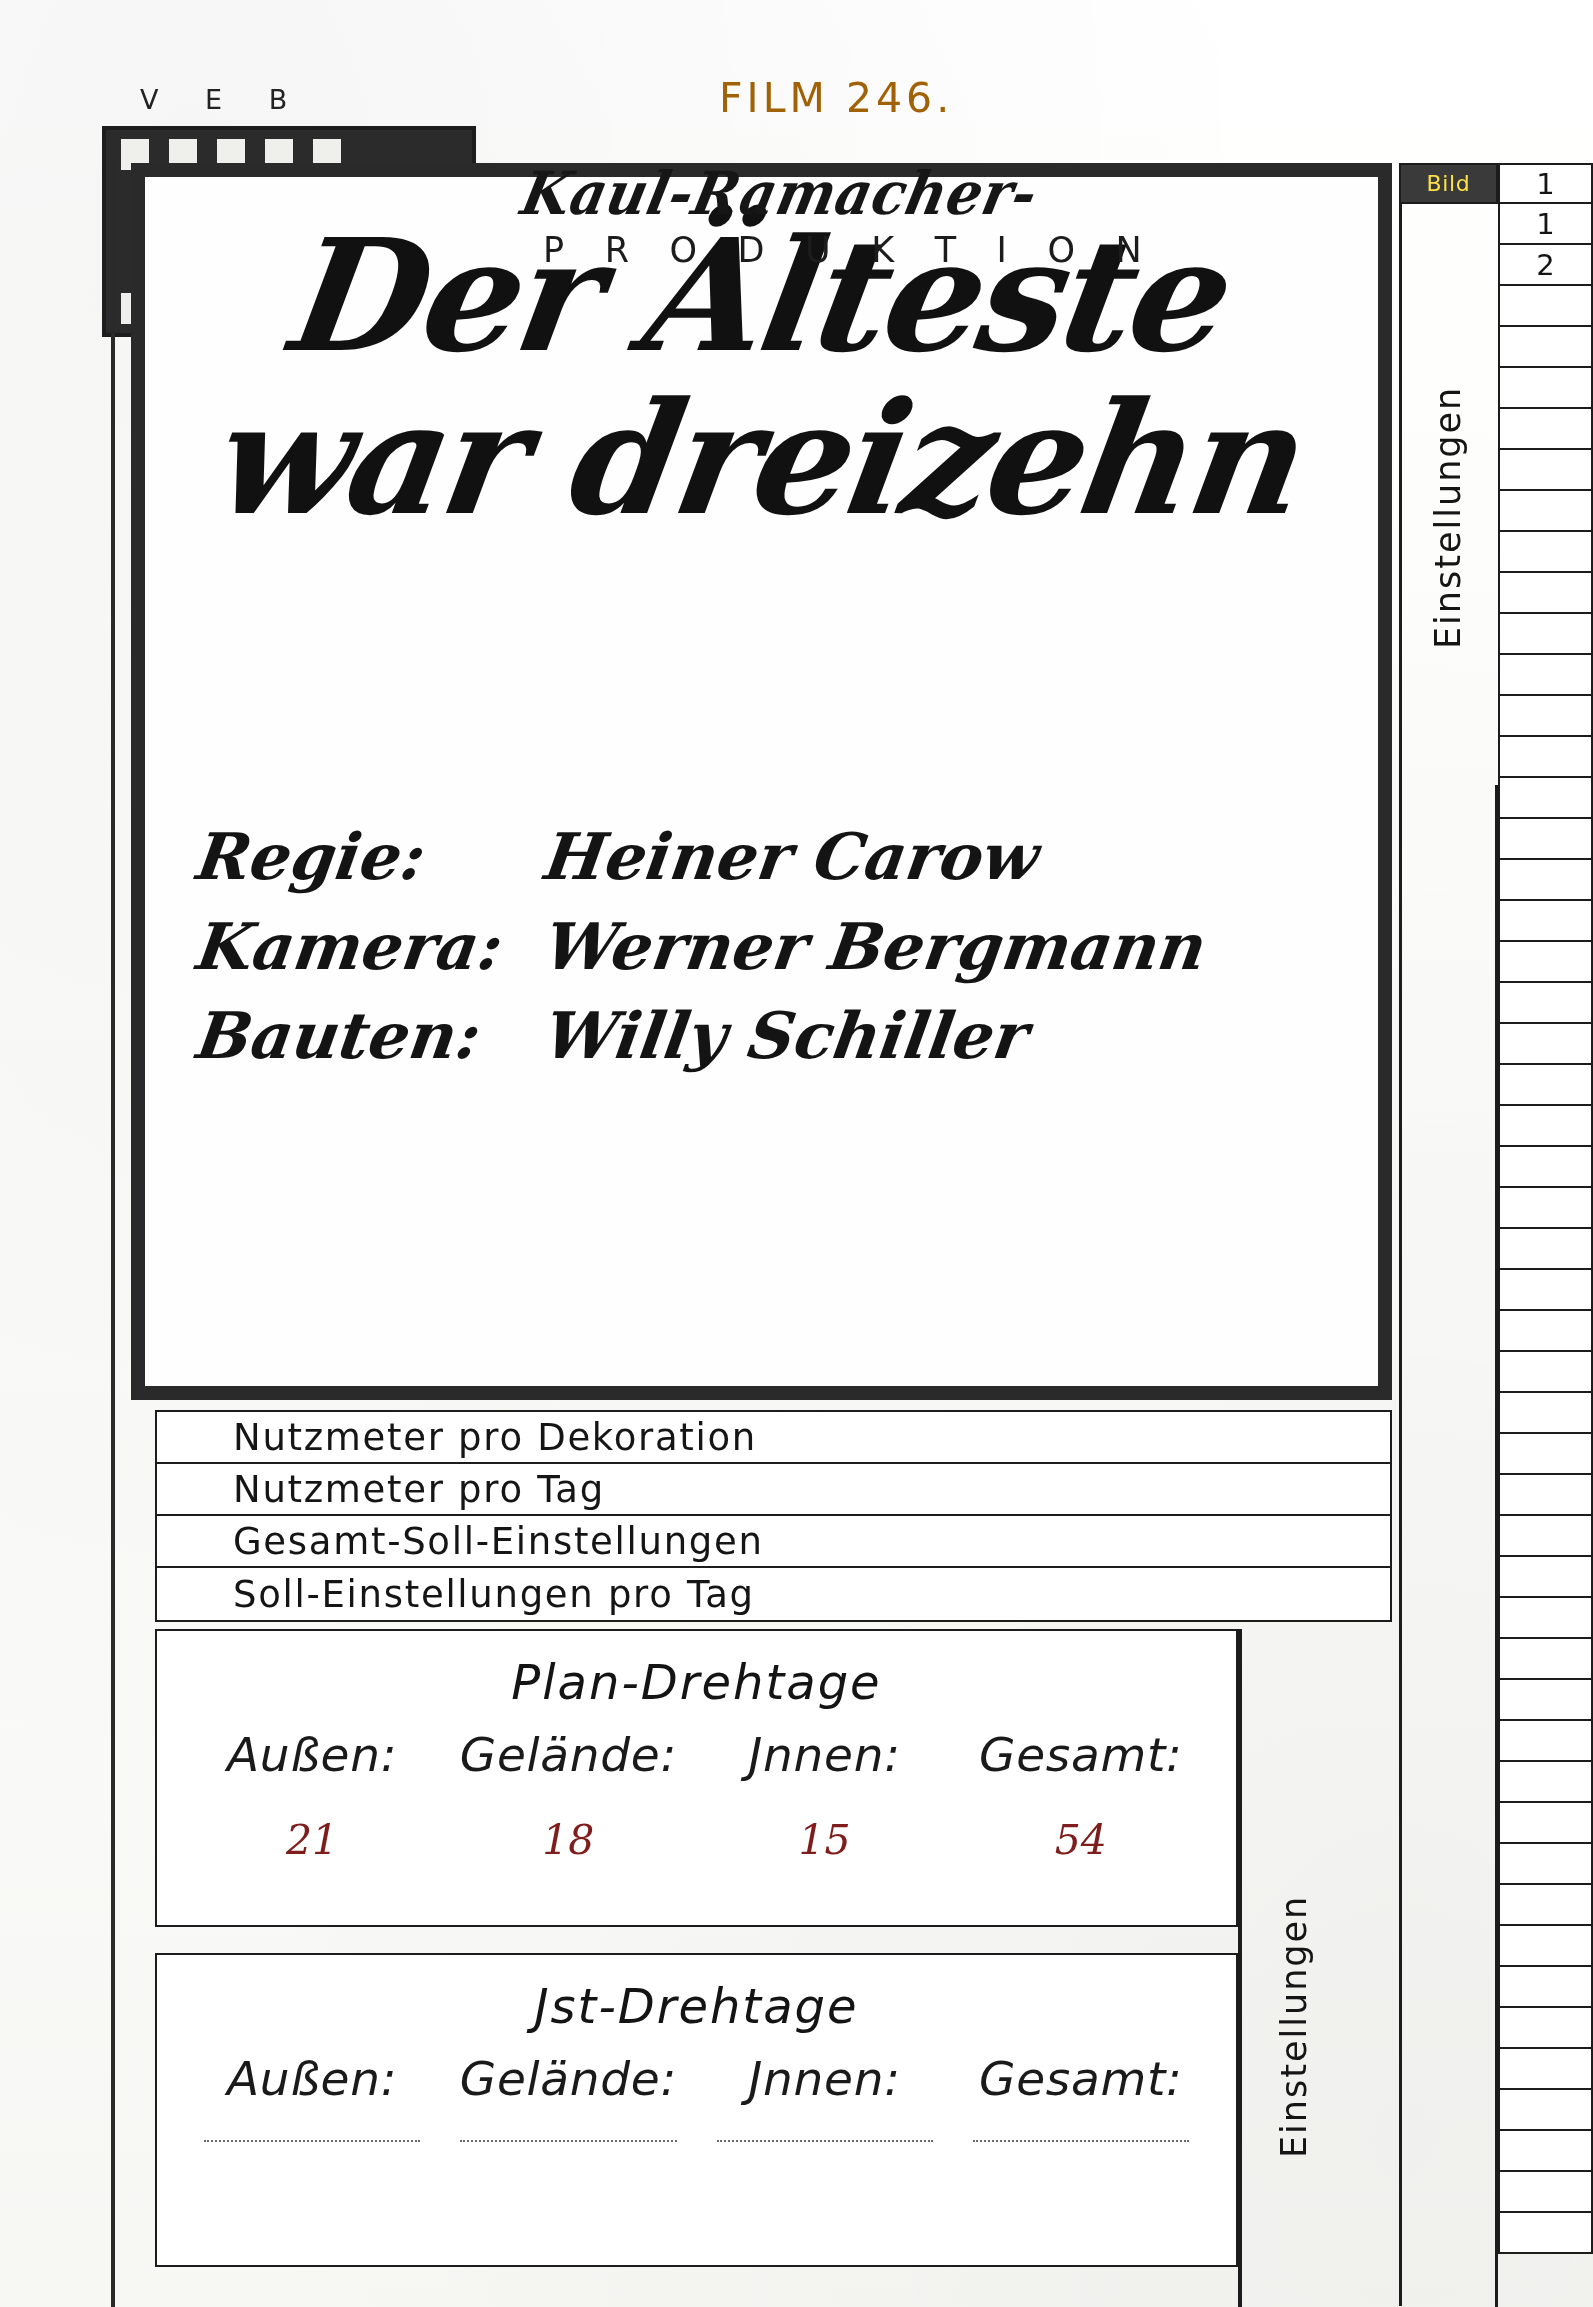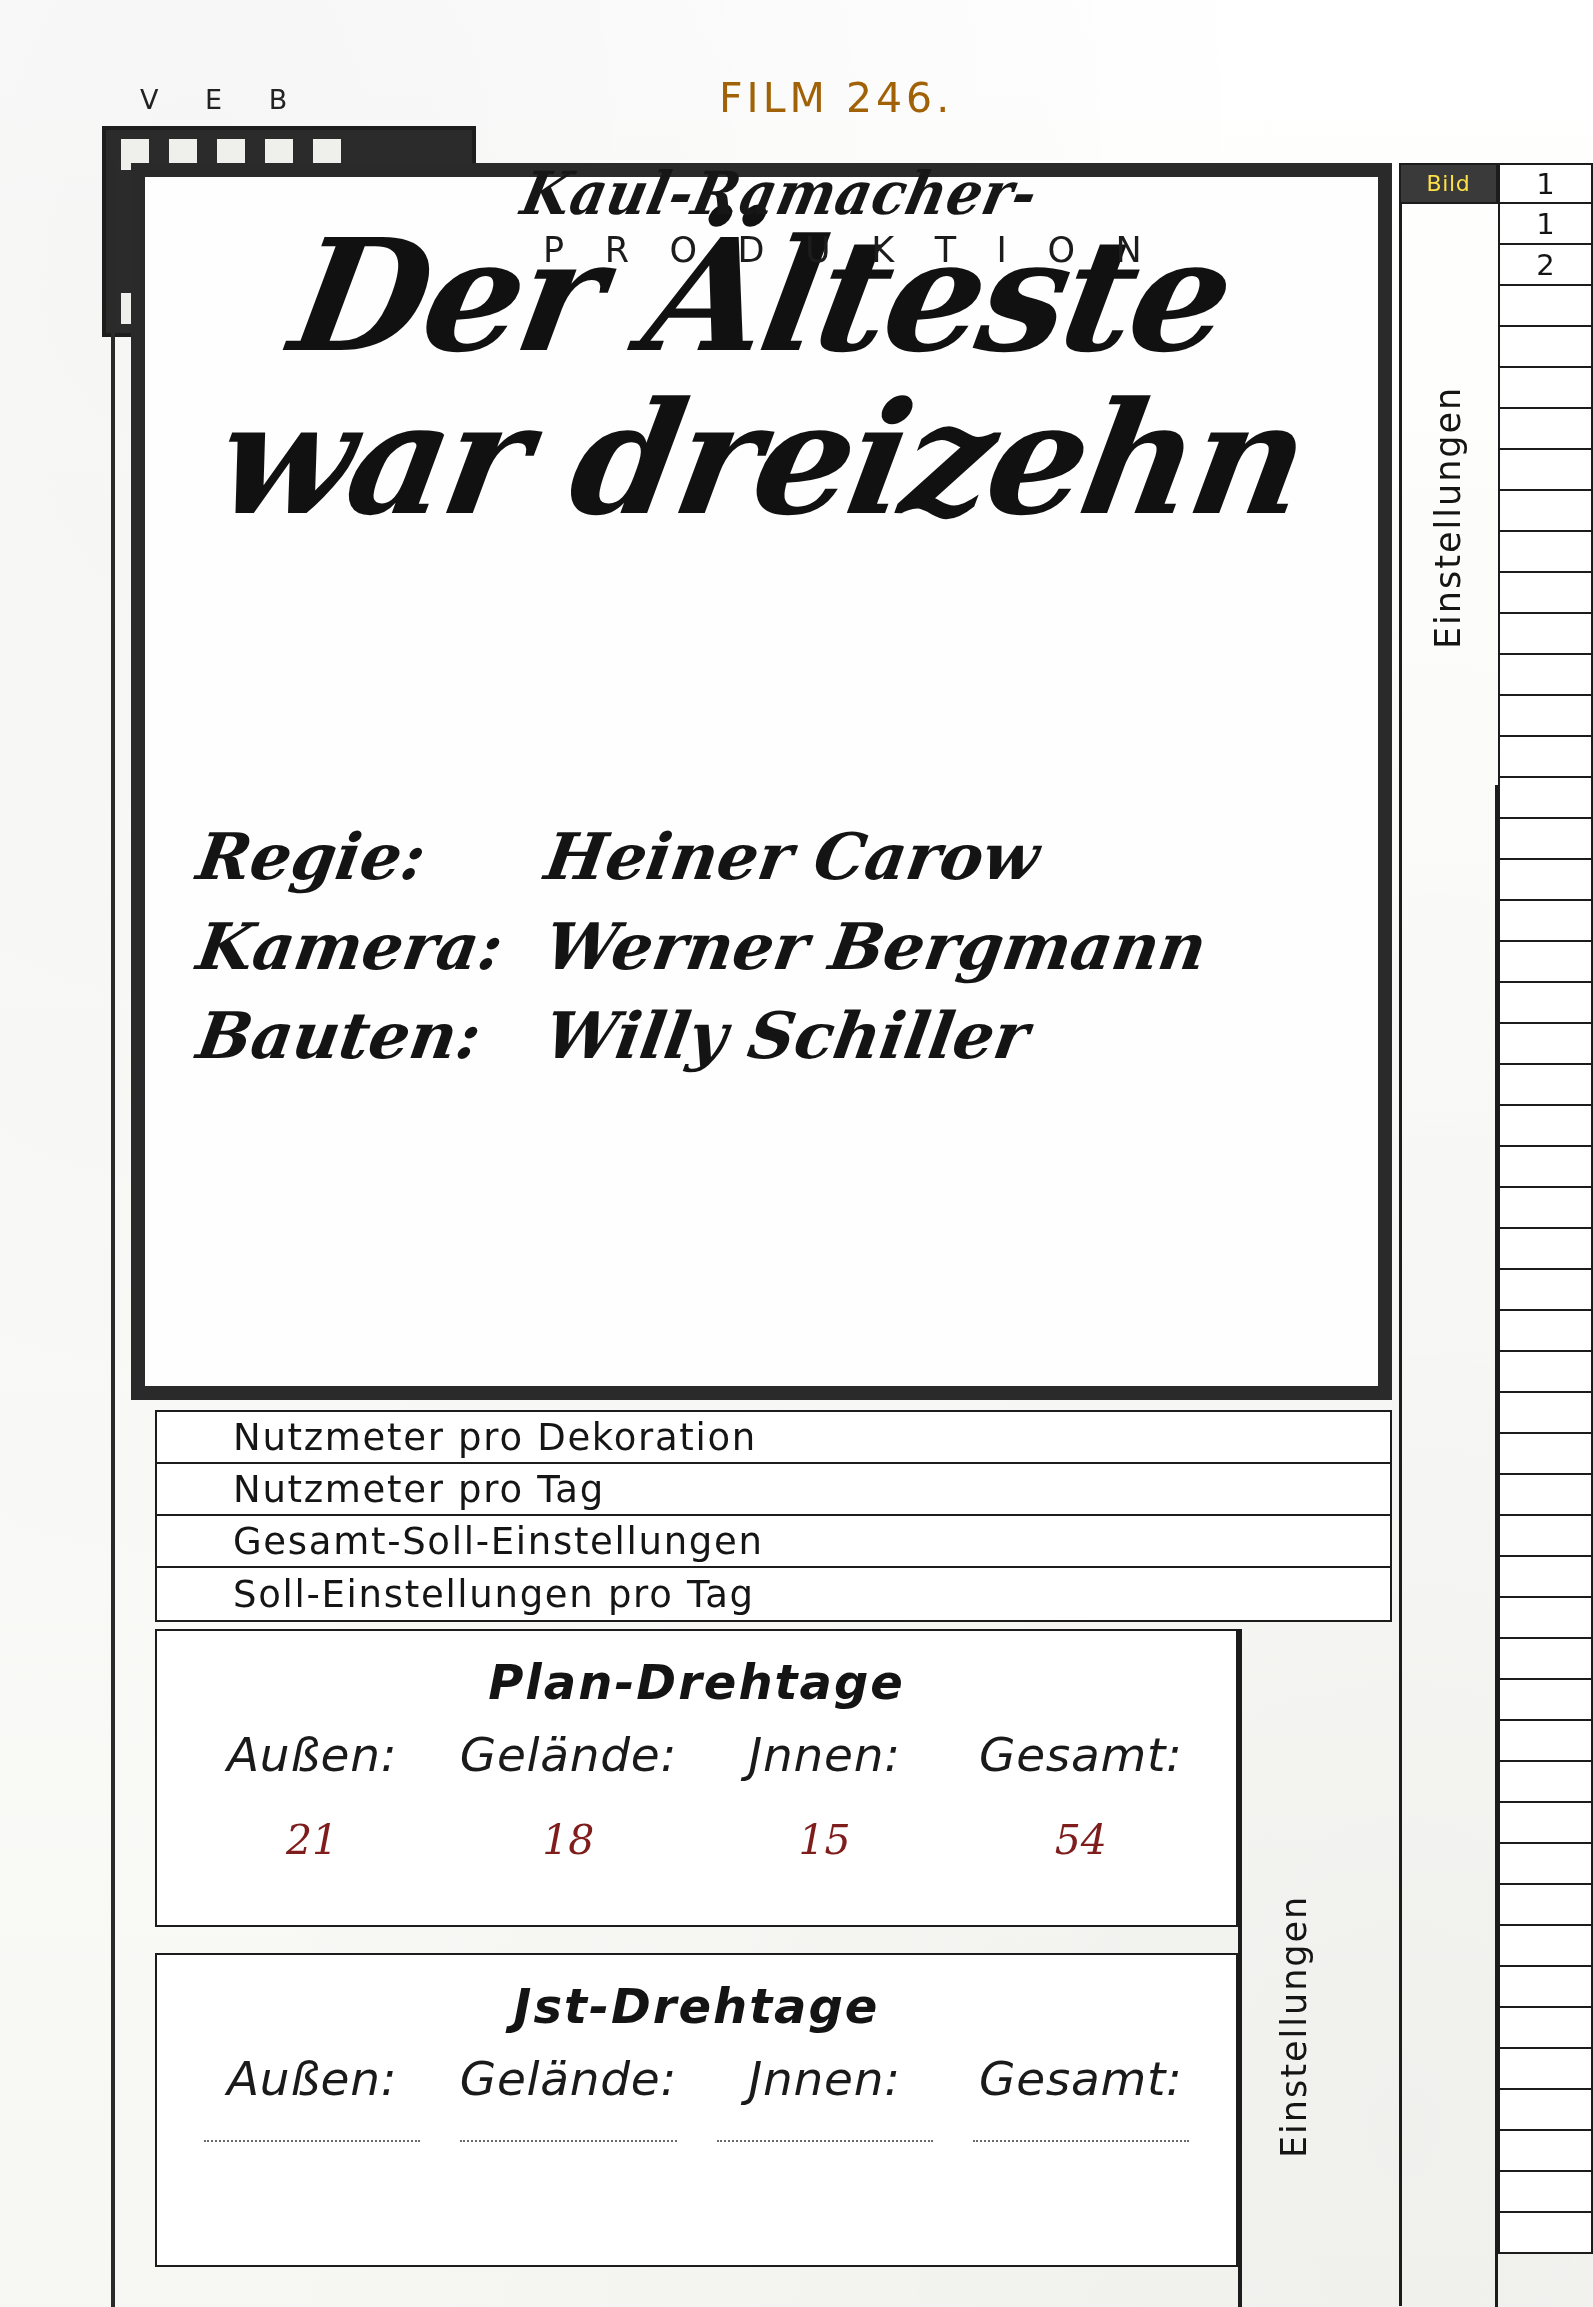--- a/index.html
+++ b/index.html
@@ -254,21 +254,20 @@
     background: #fff;
   }
   .block-heading {
     text-align: center;
     margin-top: 23px;
     font-family: "DejaVu Sans", sans-serif;
     font-style: italic;
     font-size: 48px;
     letter-spacing: 2px;
     color: #141414;
-    font-weight: bold;
   }
   .cols {
     display: flex;
     margin-top: 17.4px;
     padding: 0 27px;
     box-sizing: border-box;
   }
   .col {
     flex: 1;
     text-align: center;

